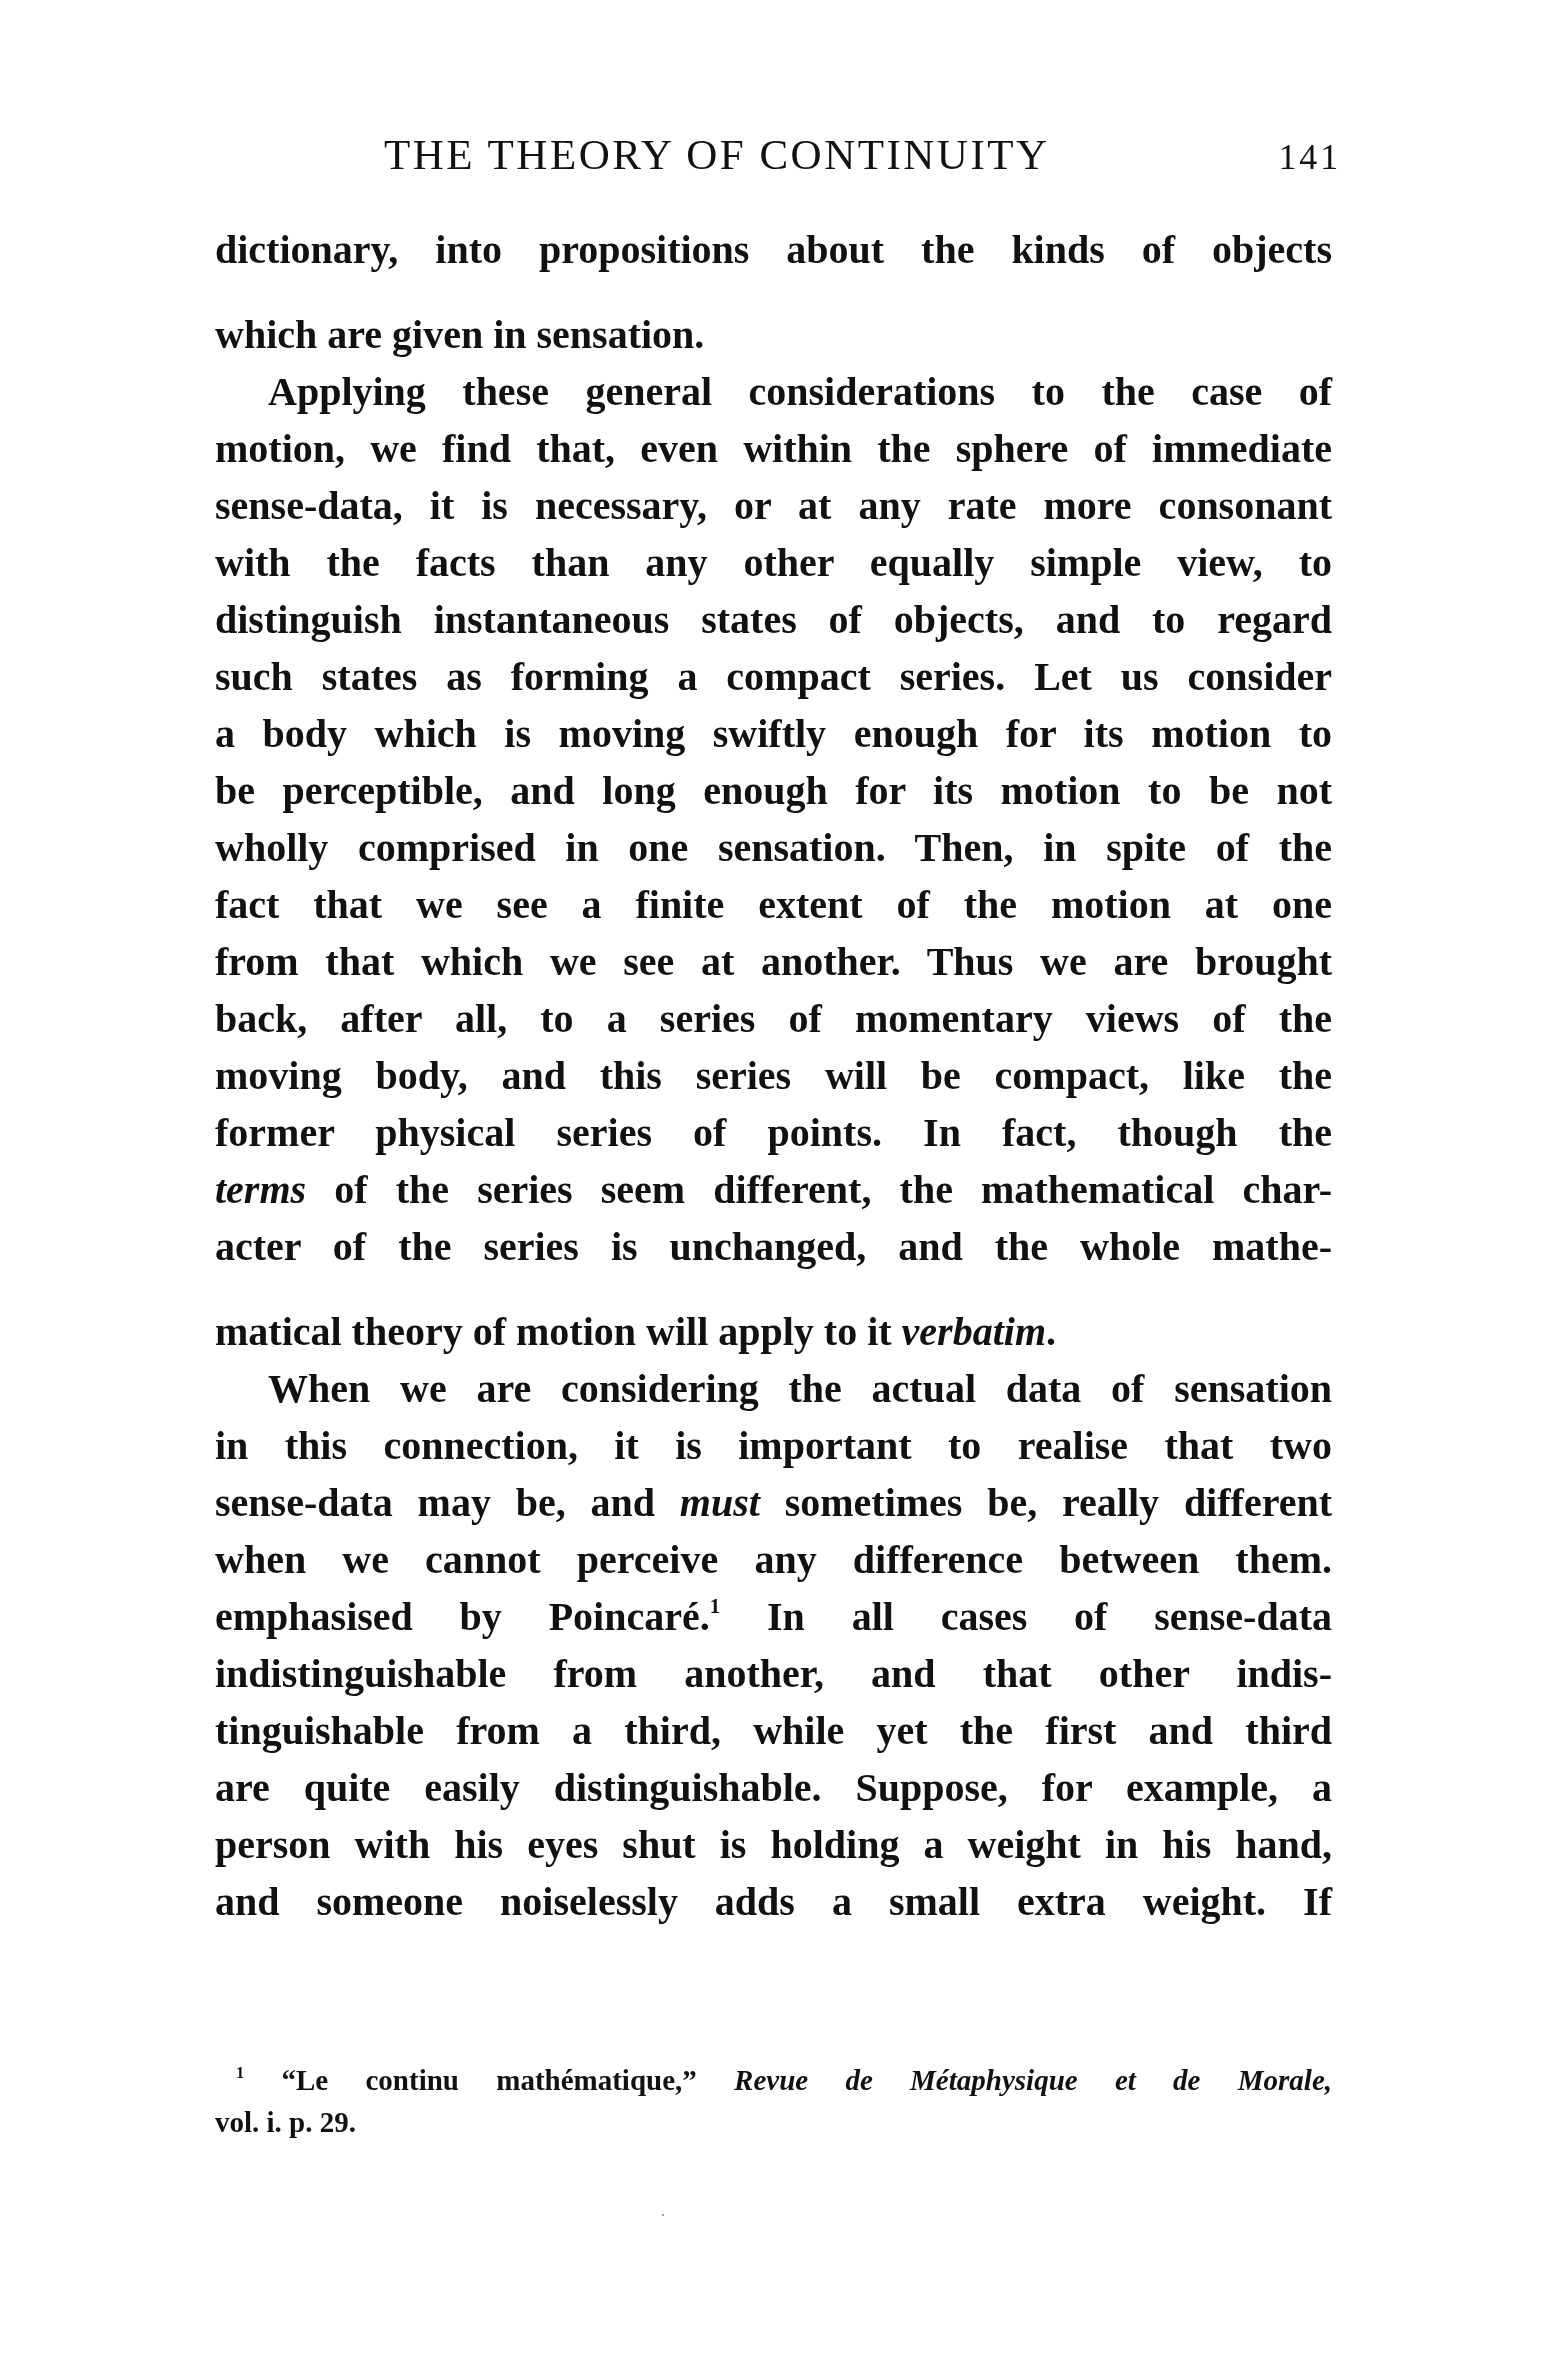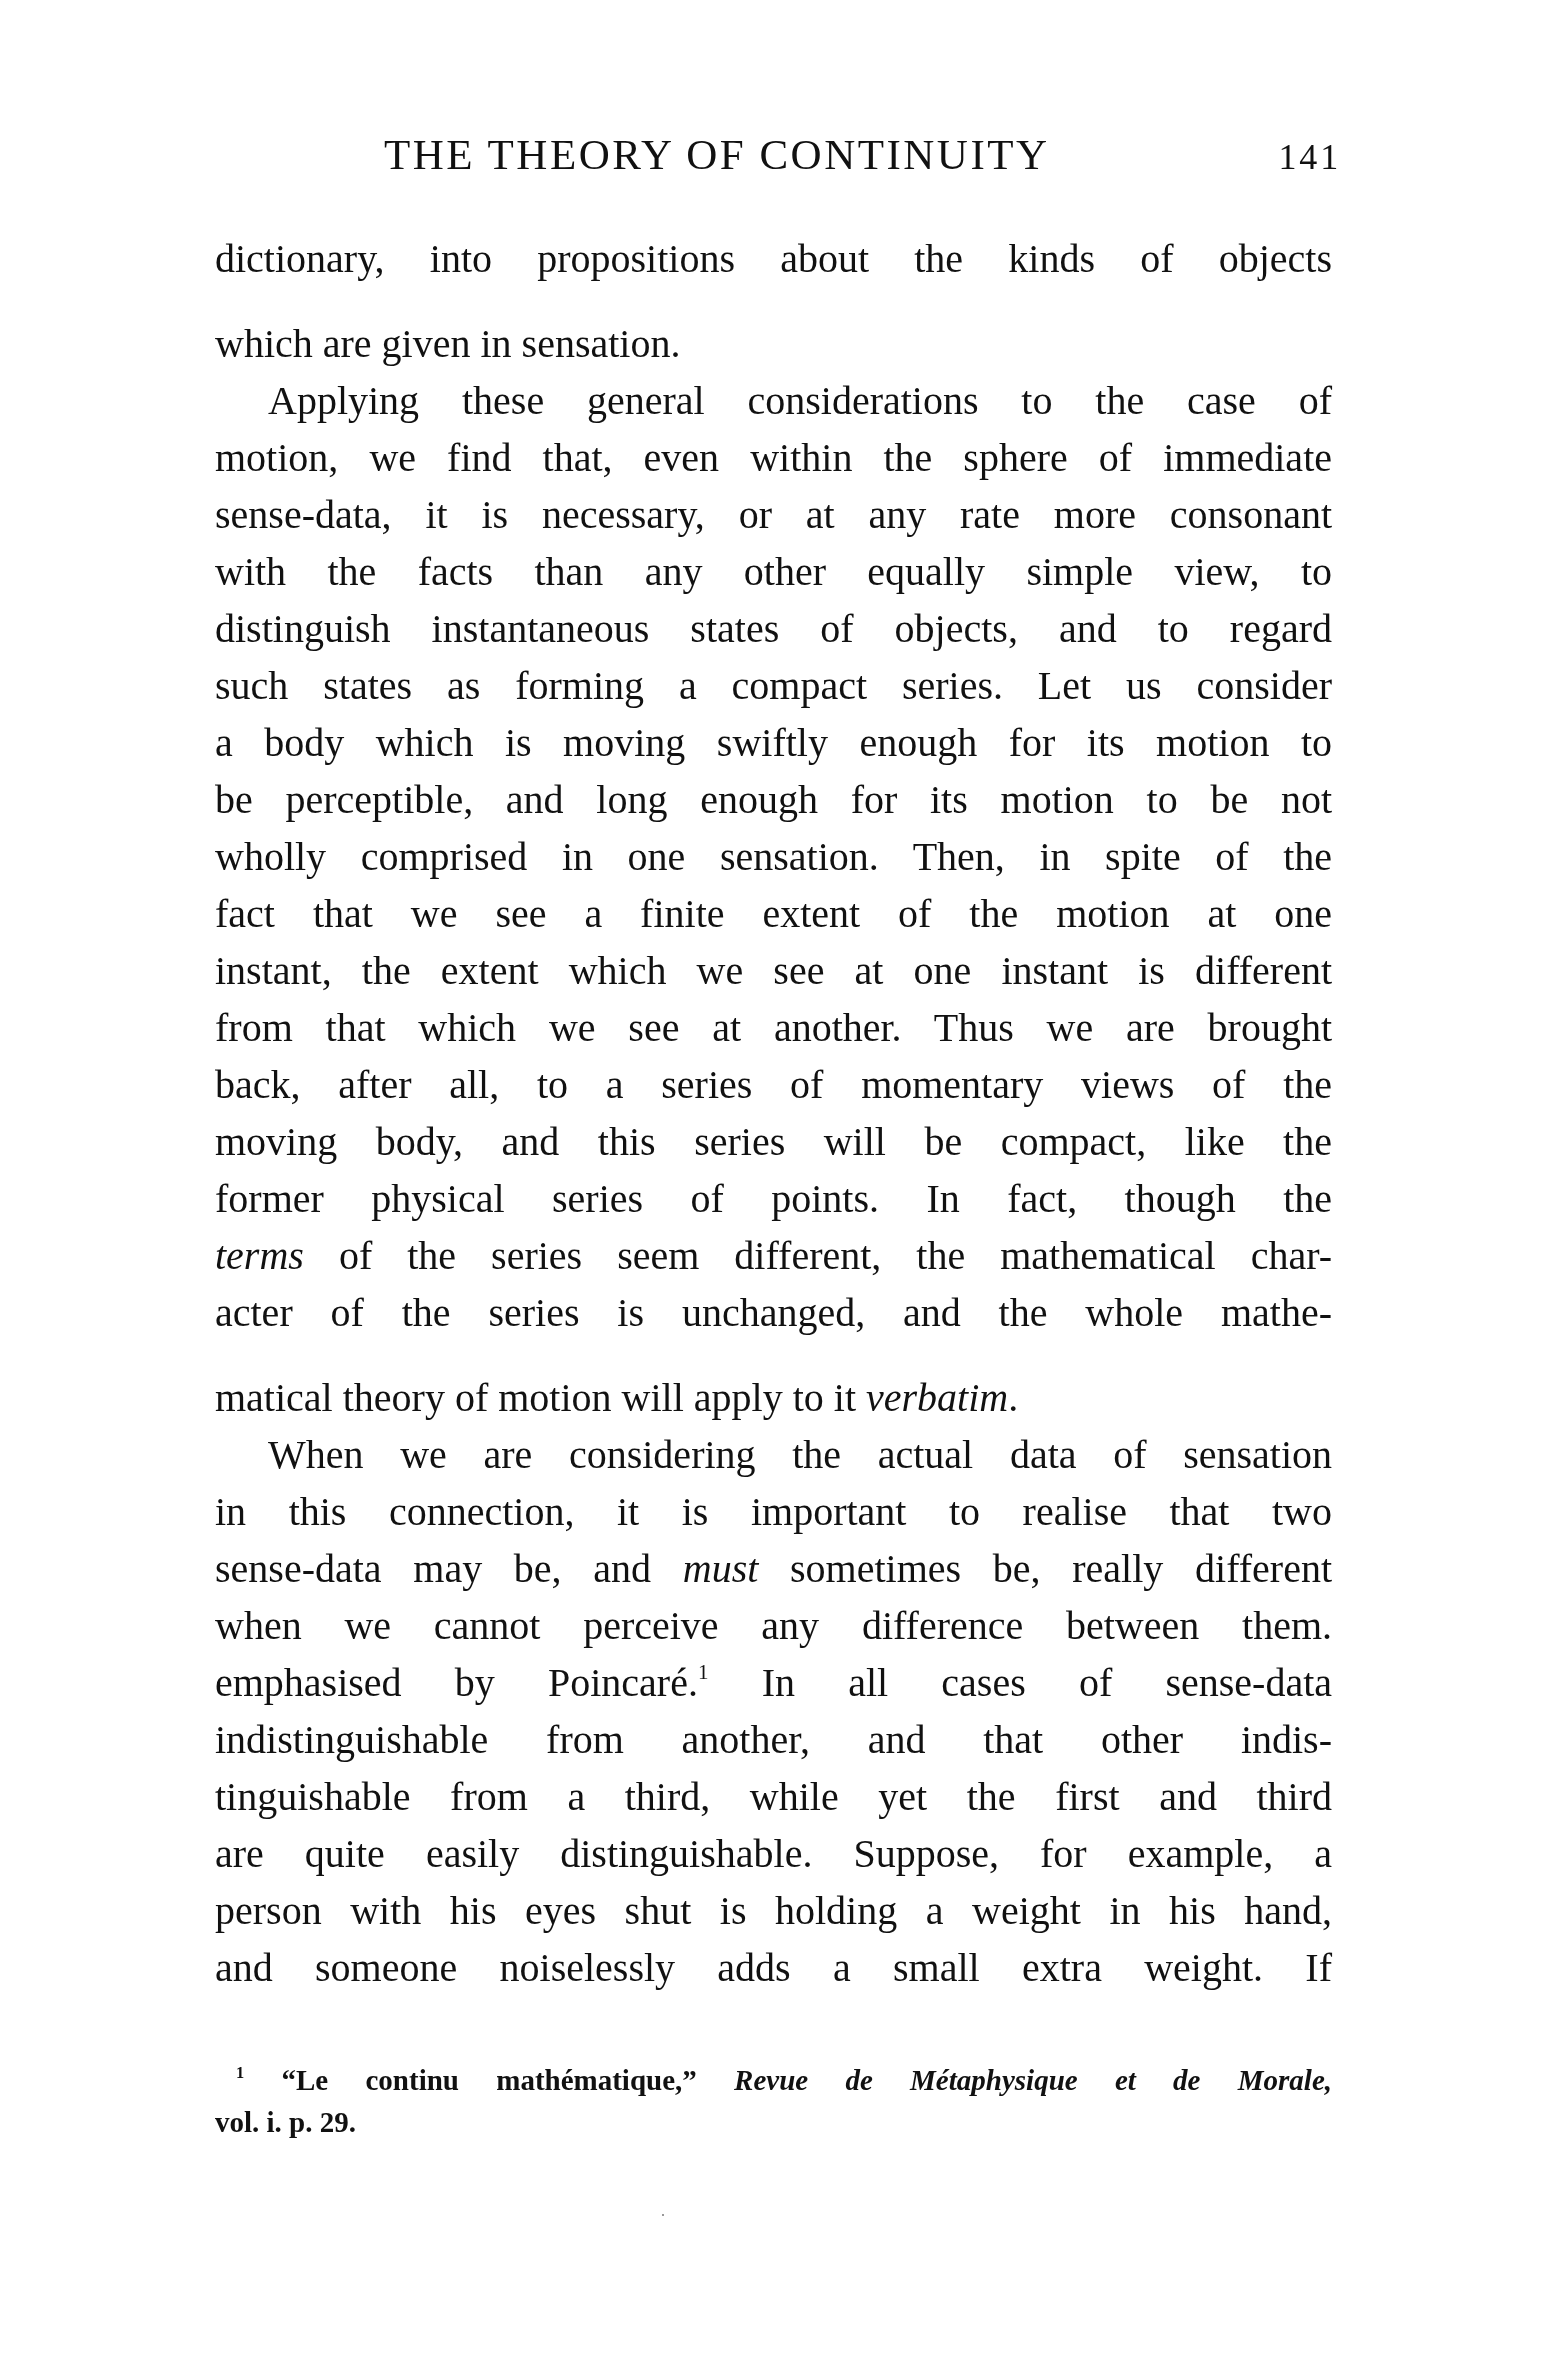--- a/index.html
+++ b/index.html
@@ -35,24 +35,25 @@
     position: absolute;
     right: 1.9px;
     top: 1.9px;
     font-size: 36px;
     letter-spacing: 2.9px;
     white-space: nowrap;
   }
   .body-text {
     position: absolute;
     left: 215px;
-    top: 230px;
+    top: 221px;
     width: 1117px;
     font-size: 40px;
     line-height: 57px;
+    font-weight: bold;
   }
   .line {
     display: block;
     height: 57px;
     white-space: nowrap;
     text-align: justify;
     text-align-last: justify;
     overflow: visible;
   }
   .line.last {
@@ -118,21 +119,20 @@
   <span class="line indent">Applying these general considerations to the case of</span>
   <span class="line">motion, we find that, even within the sphere of immediate</span>
   <span class="line">sense-data, it is necessary, or at any rate more consonant</span>
   <span class="line">with the facts than any other equally simple view, to</span>
   <span class="line">distinguish instantaneous states of objects, and to regard</span>
   <span class="line">such states as forming a compact series.  Let us consider</span>
   <span class="line">a body which is moving swiftly enough for its motion to</span>
   <span class="line">be perceptible, and long enough for its motion to be not</span>
   <span class="line">wholly comprised in one sensation.  Then, in spite of the</span>
   <span class="line">fact that we see a finite extent of the motion at one</span>
-  <span class="line word-tight">instant, the extent which we see at one instant is different</span>
   <span class="line word-tight">from that which we see at another.  Thus we are brought</span>
   <span class="line">back, after all, to a series of momentary views of the</span>
   <span class="line">moving body, and this series will be compact, like the</span>
   <span class="line">former physical series of points.  In fact, though the</span>
   <span class="line"><span class="it">terms</span><span> of the series seem different, the mathematical char-</span></span>
   <span class="line">acter of the series is unchanged, and the whole mathe-</span>
   <span class="line last"><span>matical theory of motion will apply to it </span><span class="it">verbatim</span><span>.</span></span>
   <span class="line indent">When we are considering the actual data of sensation</span>
   <span class="line">in this connection, it is important to realise that two</span>
   <span class="line"><span>sense-data may be, and </span><span class="it">must</span><span> sometimes be, really different</span></span>

